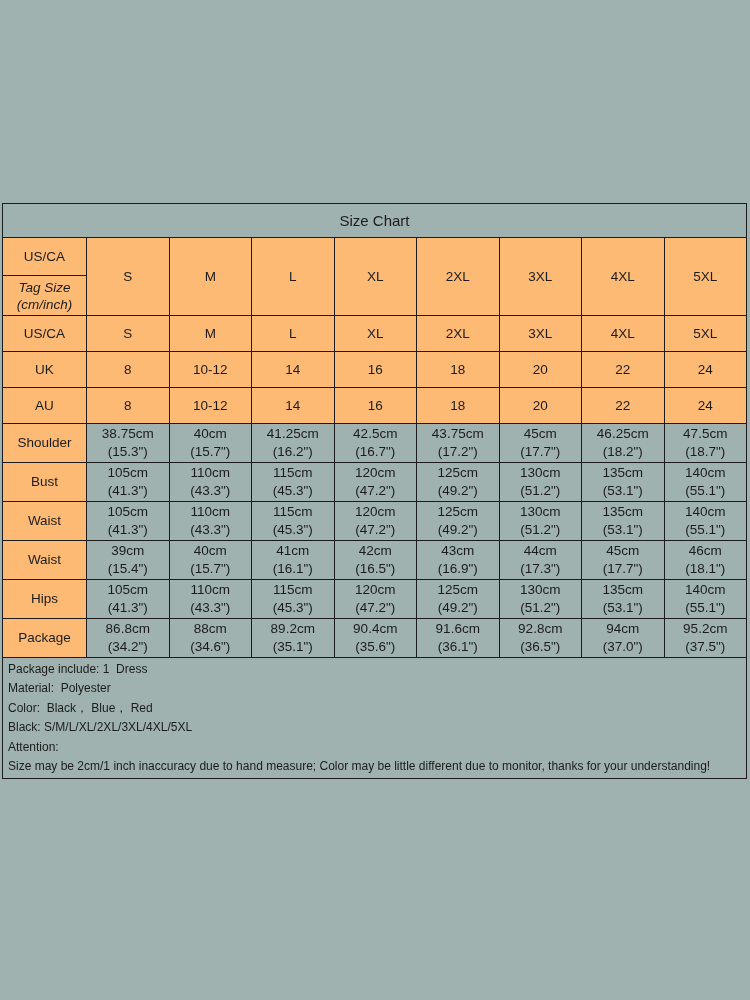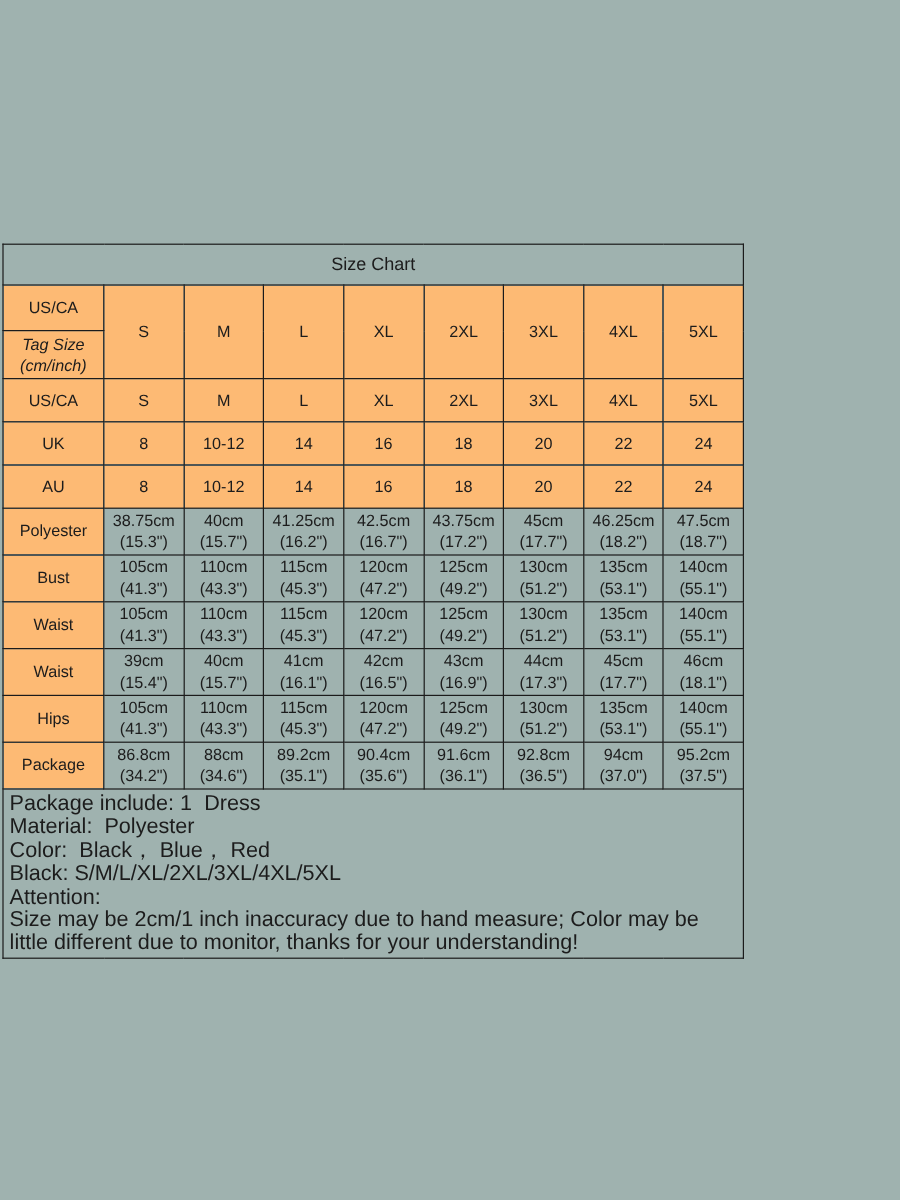--- a/index.html
+++ b/index.html
@@ -8,21 +8,21 @@
     width: 750px; height: 1000px;
     background: #9fb2af;
     font-family: "Liberation Sans", sans-serif;
     color: #1c1c1c;
     position: relative;
     overflow: hidden;
   }
   table.size-chart {
     position: absolute;
     left: 2px; top: 203px;
-    width: 618px;
+    width: 745px;
     border-collapse: collapse;
     table-layout: fixed;
     padding-left: 22px;
   }
   td {
     border: 1px solid #1b1b1b;
     text-align: center;
     vertical-align: middle;
     font-size: 13.5px;
     color: #1c1c1c;
@@ -33,21 +33,21 @@
   .title-cell { height: 33px; font-size: 15px; }
   .sage { background: #fdba74; }
   .htop td { height: 37px; }
   .hbottom td { height: 39px; line-height: 17px; font-style: italic; }
   .simple td { height: 35px; }
   .mrow td { height: 36px; line-height: 18px; padding: 1px 0; }
   .notes-cell {
     text-align: left;
     vertical-align: top;
     padding: 2px 5px;
-    font-size: 18px;
+    font-size: 12px;
   }
   .note-line {
     line-height: 19.4px;
     white-space: pre-wrap;
   }
 </style>
 </head>
 <body>
 
 <table class="size-chart">
@@ -100,21 +100,21 @@
         <td class="sage">8</td>
         <td class="sage">10-12</td>
         <td class="sage">14</td>
         <td class="sage">16</td>
         <td class="sage">18</td>
         <td class="sage">20</td>
         <td class="sage">22</td>
         <td class="sage">24</td>
       </tr>
       <tr class="mrow">
-        <td class="sage">Polyester</td>
+        <td class="sage">Shoulder</td>
         <td>
           <div>38.75cm</div>
           <div>(15.3")</div>
         </td>
         <td>
           <div>40cm</div>
           <div>(15.7")</div>
         </td>
         <td>
           <div>41.25cm</div>

